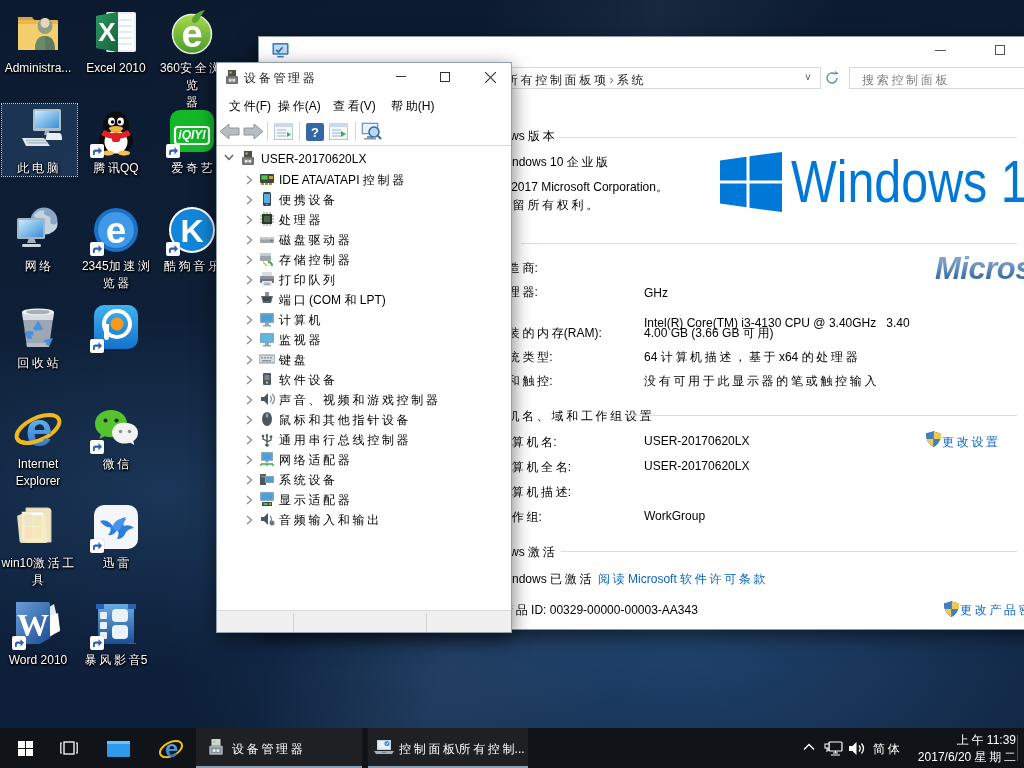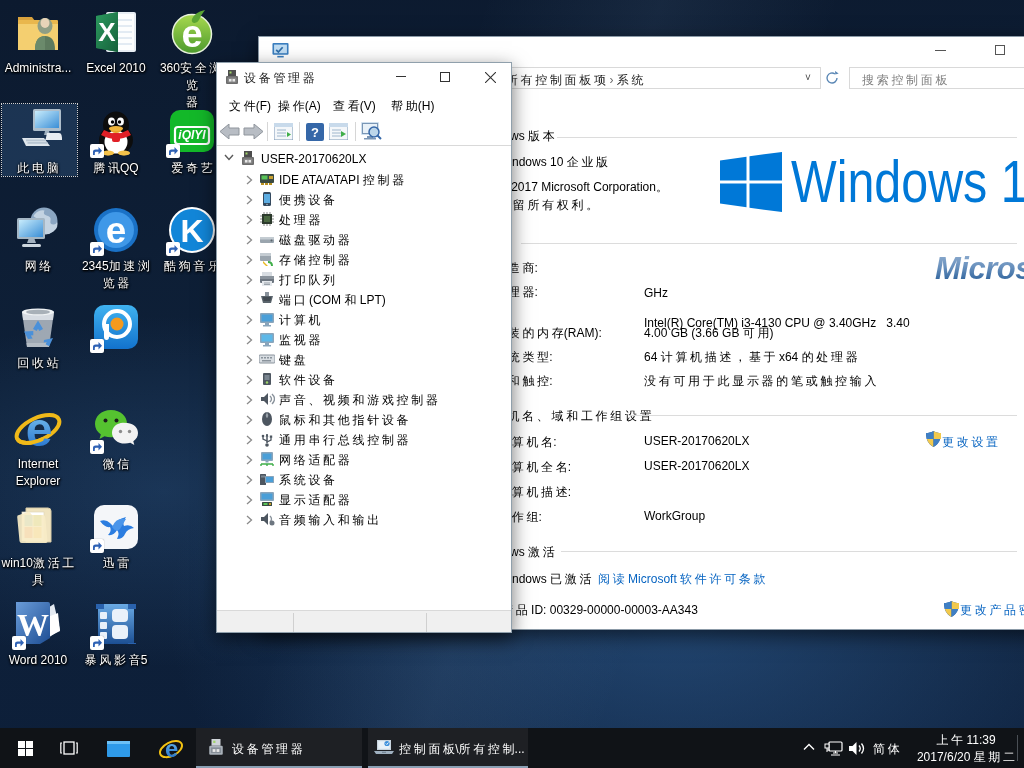--- a/index.html
+++ b/index.html
@@ -697,14 +697,14 @@
 <path d="M9 12 h5 M7 14 h9" stroke="#fff" stroke-width="1.2"></path>
       <path d="M11.5 10 v2" stroke="#fff" stroke-width="1.2"></path>
 <rect x="1" y="3" width="4" height="4" fill="#15181c" stroke="#fff" stroke-width="1"></rect>
       <path d="M3 7 v4 M3 9 h3" stroke="#fff" stroke-width="1"></path>
     </svg>
 <svg class="abs" style="left:848px;top:13px" width="17" height="15" viewBox="0 0 17 15">
 <path d="M1 5 h3.5 l4 -4 v13 l-4 -4 h-3.5 z" fill="#fff"></path>
 <path d="M11 4.5 q2.5 3 0 6 M13.5 2.5 q4 5 0 10" stroke="#fff" stroke-width="1.3" fill="none"></path>
     </svg>
 <div class="trayt" style="left:873px;top:13px"><span class="cj">简体</span></div>
-<div class="trayt" style="left:916px;top:4px;width:100px;text-align:center"><span class="cj">上午</span> 11:39<br>2017/6/20 <span class="cj">星期二</span></div>
+<div class="trayt" style="left:916px;top:4px;width:100px;text-align:right"><span class="cj">上午</span> 11:39<br>2017/6/20 <span class="cj">星期二</span></div>
 <div class="abs" style="left:1017px;top:7px;width:1px;height:26px;background:#4a4f55"></div>
 </div>
 </body></html>

